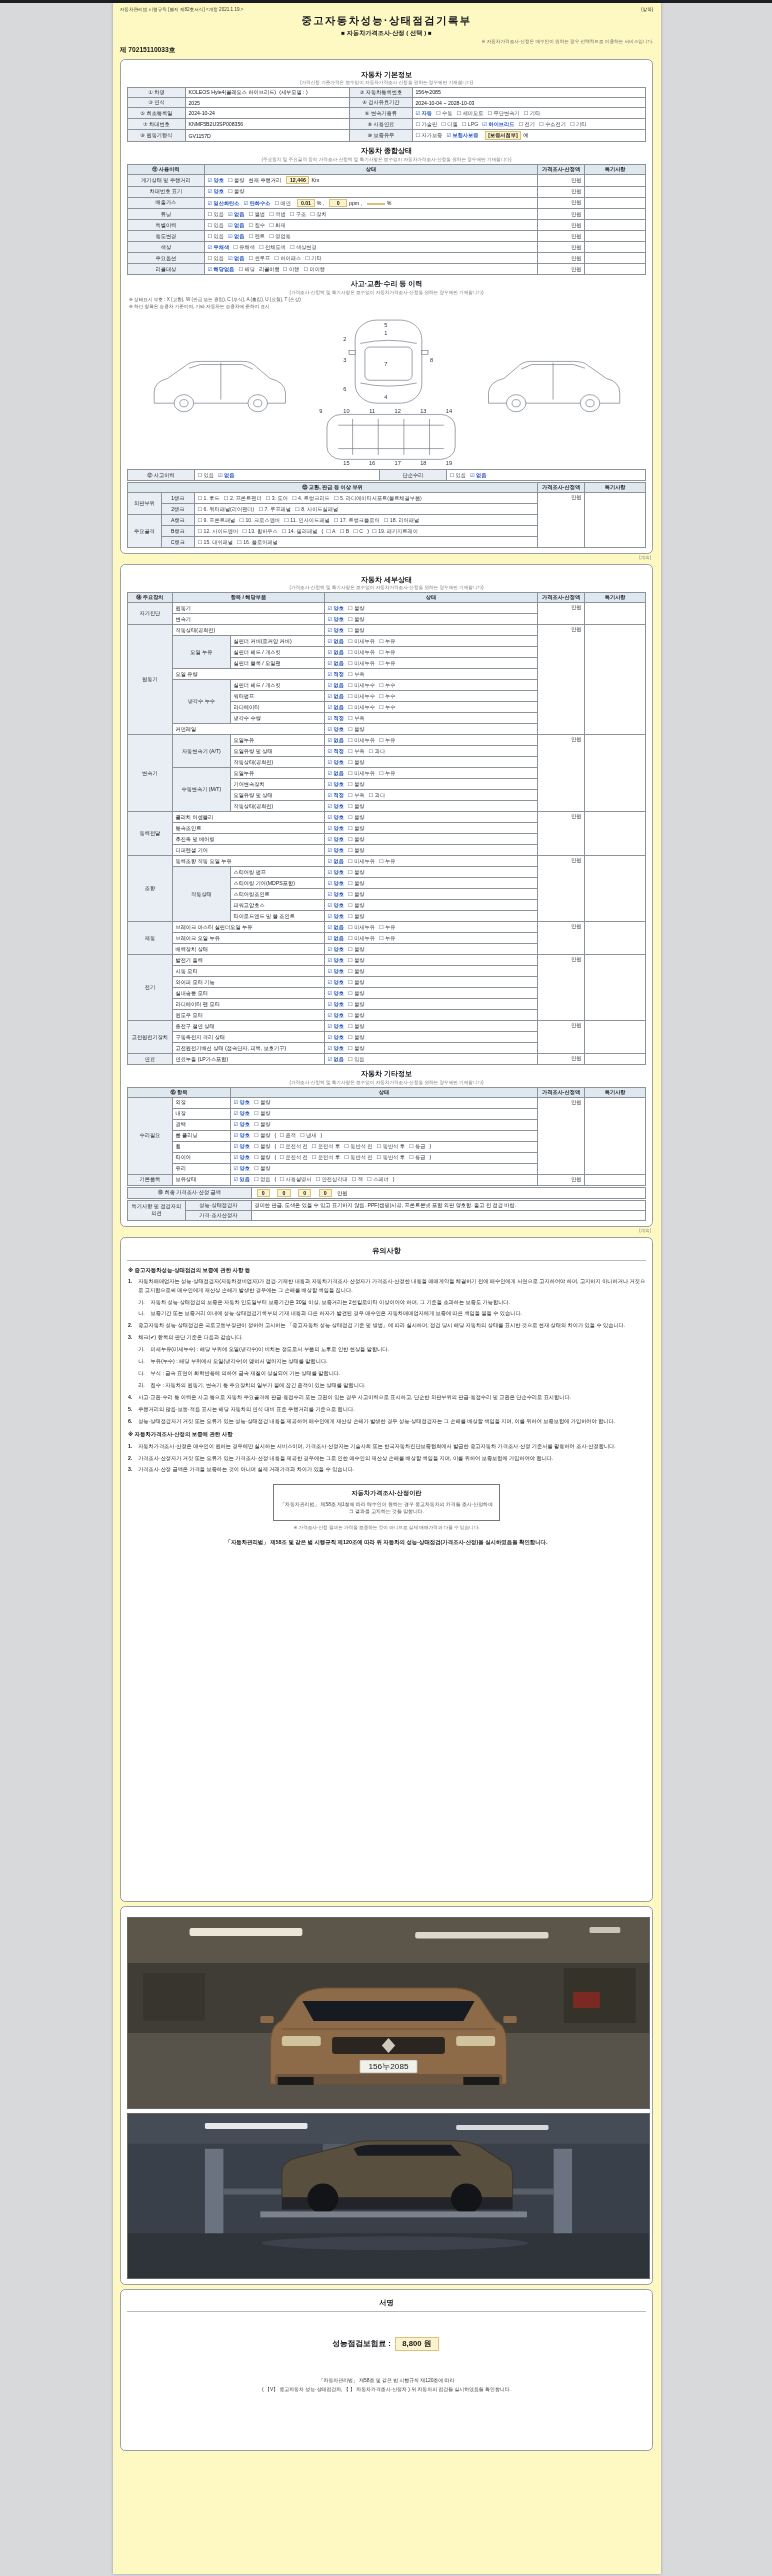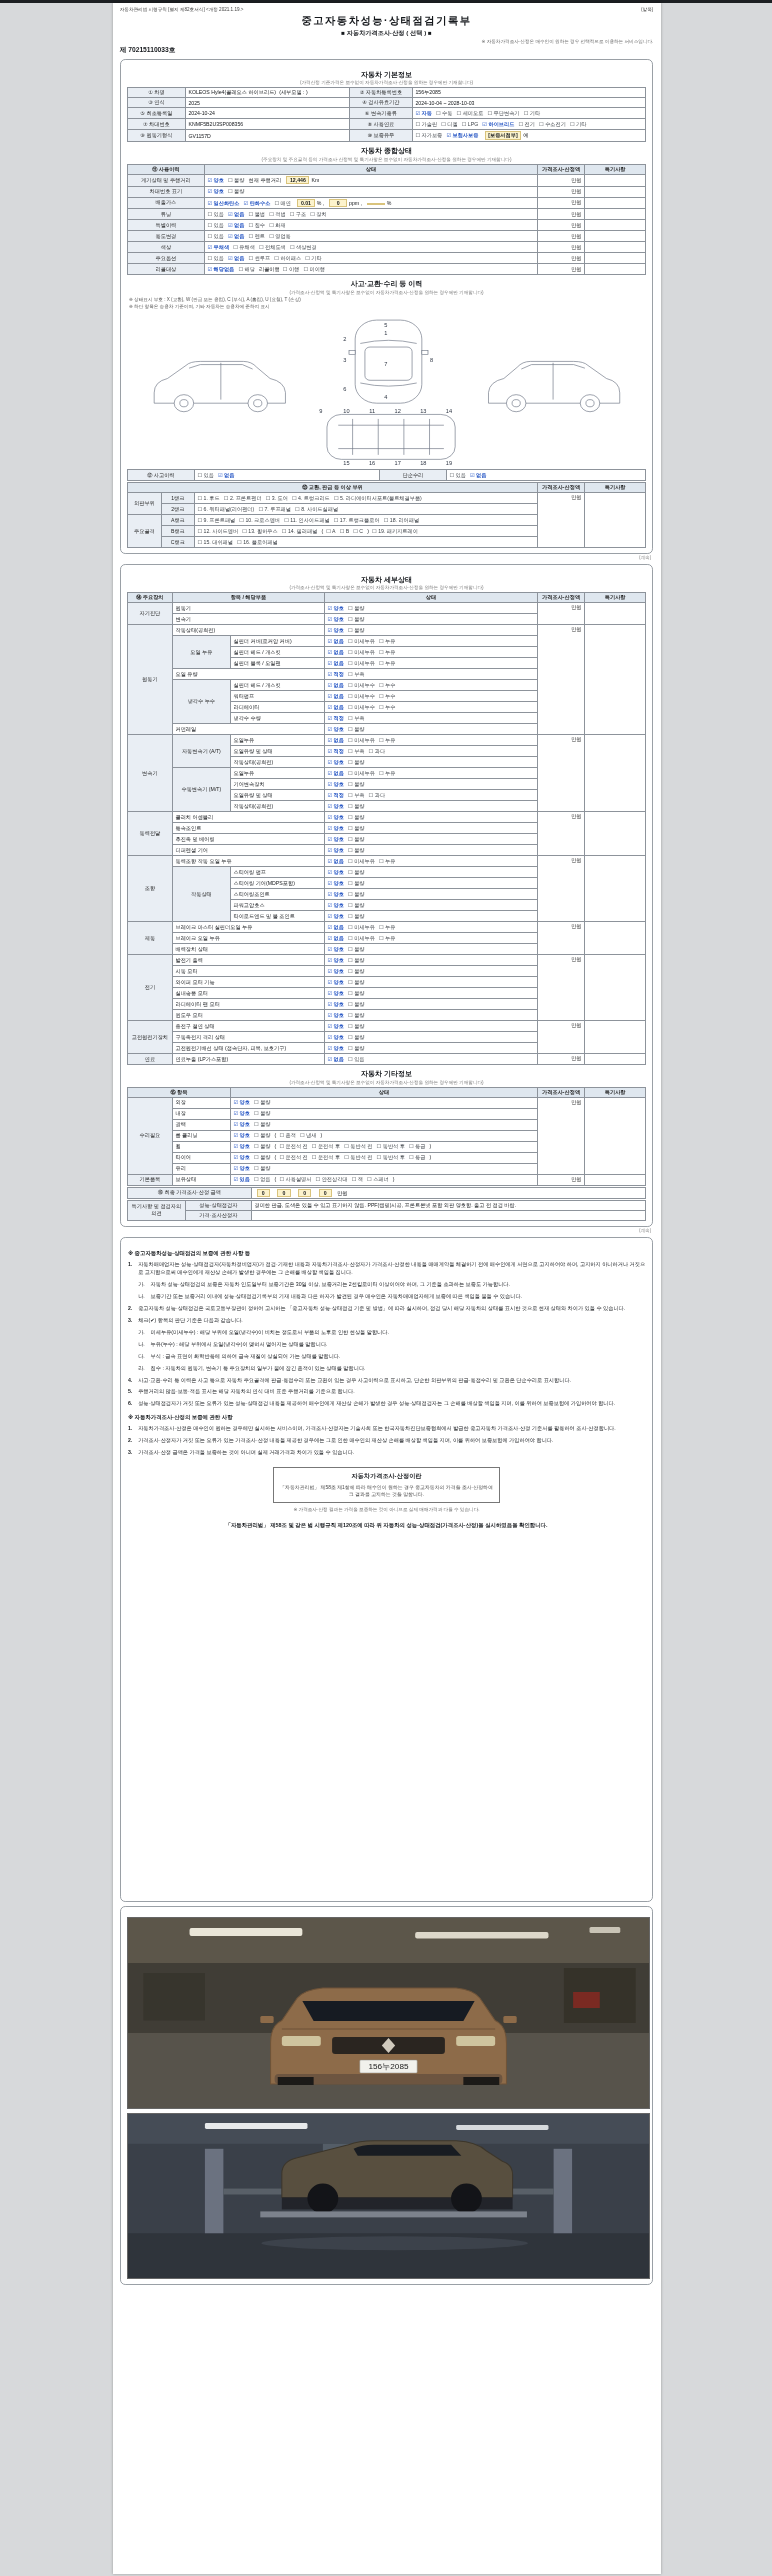--- a/index.html
+++ b/index.html
@@ -1,19 +1,19 @@
 <!DOCTYPE html>
 <html style="font-size:8.2px"><head>
 <meta charset="utf-8">
 <style>
 *{box-sizing:border-box;margin:0;padding:0}
 html,body{width:773px}
 body{height:2576px;background:#d7d9db;font-family:"Liberation Sans","DejaVu Sans",sans-serif;color:#15181c;overflow:hidden}
 .topbar{height:2.6px;background:#1c1f22}
-.page{width:548px;margin:0 auto;background:#ffffff;min-height:2571px;padding:3.1px 7.2px 12.4px;box-shadow:0 0 2.6px rgba(0,0,0,.3)}
+.page{width:548px;margin:0 auto;background:#fef9c3;min-height:2571px;padding:3.1px 7.2px 12.4px;box-shadow:0 0 2.6px rgba(0,0,0,.3)}
 .formref{font-size:4.6px;color:#444;display:flex;justify-content:space-between;margin-top:1px}
 .title{text-align:center;font-size:10.3px;font-weight:bold;letter-spacing:1.5px;margin-top:2.1px}
 .subtitle{text-align:center;font-size:6.2px;font-weight:bold;margin-top:1.5px}
 .servicenote{text-align:right;font-size:4.6px;color:#666;margin-top:1px}
 .docno{font-size:6.7px;font-weight:bold;margin:2.1px 0 1px}
 .obox{border:0.8px solid #9aa0a6;border-radius:5.2px;padding:5.2px 6.2px;margin-top:4.1px;background:#fff}
 .cont{text-align:right;font-size:4.6px;color:#888;margin:1px 2.1px 0}
 .sec-title{text-align:center;font-weight:bold;font-size:7px;margin:4.1px 0 0}
 .sec-note{text-align:center;font-size:4.6px;color:#777;margin:0.5px 0 2.1px}
 table.tbl{width:100%;border-collapse:collapse;table-layout:fixed;margin-top:1px}
@@ -629,20 +629,21 @@
         <tr>
           <th>가격·조사산정자</th>
           <td></td>
         </tr>
       </tbody>
     </table>
   </div>
   <div class="cont">(계속)</div>
 
   <div class="obox notice-box">
+    <div class="box-head">유의사항</div>
     <div class="nsec">※ 중고자동차성능·상태점검의 보증에 관한 사항 등</div>
     <div id="notice-items">
         <div class="np">
           <span class="nn">1.</span>
           <span class="nt">자동차매매업자는 성능·상태점검자(자동차정비업자)가 점검·기재한 내용과 자동차가격조사·산정자가 가격조사·산정한 내용을 매매계약을 체결하기 전에 매수인에게 서면으로 고지하여야 하며, 고지하지 아니하거나 거짓으로 고지함으로써 매수인에게 재산상 손해가 발생한 경우에는 그 손해를 배상할 책임을 집니다.</span>
         </div>
         <div class="np sub">
           <span class="nn">가.</span>
           <span class="nt">자동차 성능·상태점검의 보증은 자동차 인도일부터 보증기간은 30일 이상, 보증거리는 2천킬로미터 이상이어야 하며, 그 기준을 초과하는 보증도 가능합니다.</span>
         </div>
@@ -754,15 +755,26 @@
       <path d="M440,70 Q455,62 480,62 L630,62 L650,84 L448,84 Z" fill="#181c22"></path>
       <rect x="300" y="168" width="450" height="24" fill="#22242a"></rect>
       <circle cx="380" cy="170" r="30" fill="#131418"></circle>
       <circle cx="660" cy="170" r="30" fill="#131418"></circle>
       <rect x="258" y="196" width="520" height="12" fill="#7c828c"></rect>
       <rect x="0" y="240" width="1016" height="90" fill="#2f343b"></rect>
       <ellipse cx="520" cy="260" rx="260" ry="14" fill="#3c424b"></ellipse>
     </svg>
   </div>
 
+  <div class="obox sign-box">
+    <div class="box-head">서명</div>
+    <div class="fee">
+      <span>성능점검보험료 :</span>
+      <span class="vbox">8,800 원</span>
+    </div>
+    <div class="sign-lines">
+      <div>「자동차관리법」 제58조 및 같은 법 시행규칙 제120조에 따라</div>
+      <div>( 【V】 중고자동차 성능·상태점검자, 【 】 자동차가격조사·산정자 ) 위 자동차의 점검을 실시하였음을 확인합니다.</div>
+    </div>
+  </div>
 
 </div>
 
 
 </body></html>

